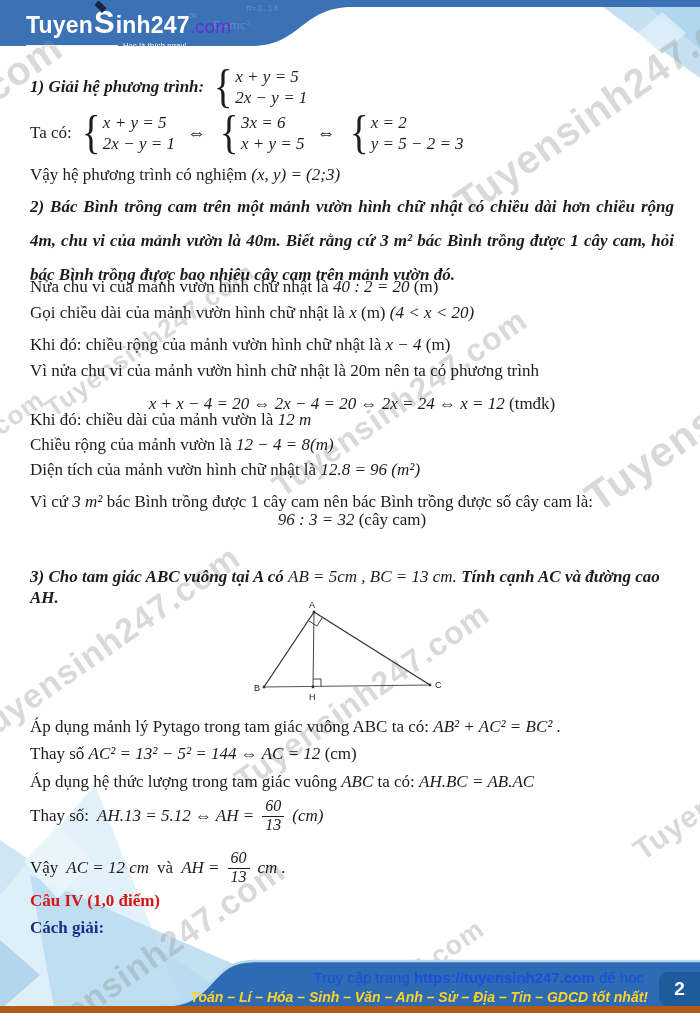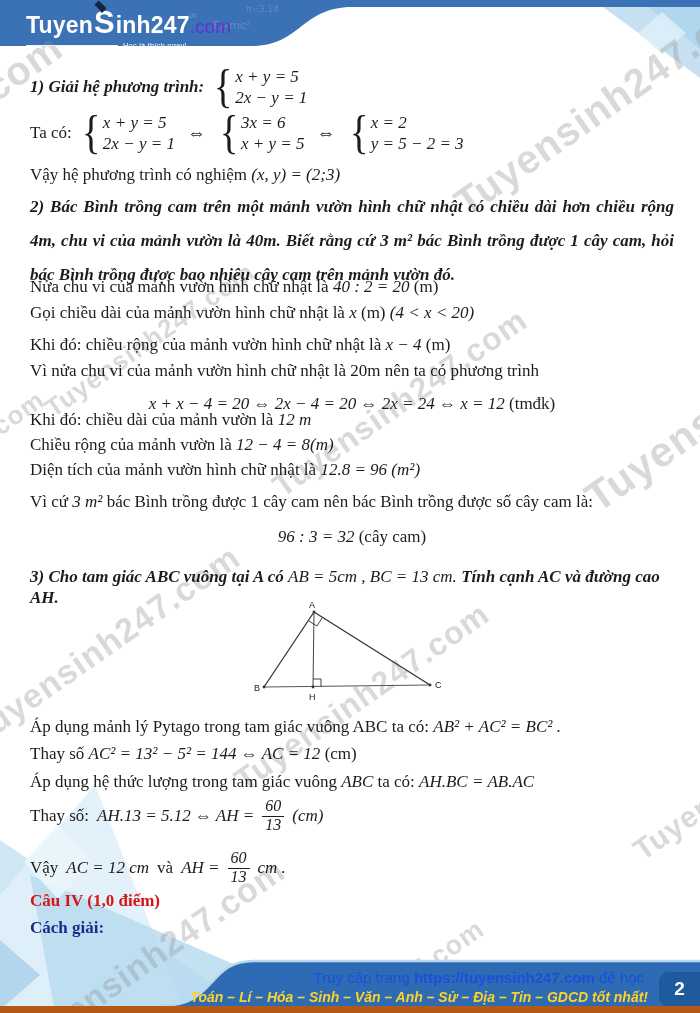--- a/index.html
+++ b/index.html
@@ -78,21 +78,21 @@
     <polygon points="0,170 40,205 0,240" fill="#9fcbe8" opacity="0.7"></polygon>
   </svg>
 
   <svg class="hdr-svg" width="700" height="50" viewBox="0 0 700 50">
     <path d="M0 0 H700 V7 H352 C302 7 300 46 252 46 H0 Z" fill="#3a72b5"></path>
   </svg>
 
   <span class="doodle" style="left:150px;top:24px;font-size:11px;">√x</span>
   <span class="doodle" style="left:188px;top:8px;font-size:12px;">∞</span>
   <span class="doodle" style="left:213px;top:19px;font-size:11px;">E=mc²</span>
-  <span class="doodle" style="left:246px;top:4px;font-size:9px;">π=3.14</span>
+  <span class="doodle" style="left:246px;top:4px;font-size:9px;font-family:Liberation Mono, monospace;">π=3.14</span>
 
   <div class="logo">
     <div class="logo-row">
       <span class="logo-tuyen">Tuyen</span>
         <span class="logo-s"><span class="cap"></span><span>S</span></span>
         <span class="logo-inh">inh247</span>
         <span class="logo-com">.com</span>
     </div>
     <div class="logo-sub">
       <span class="logo-line"></span>
@@ -194,21 +194,21 @@
       <span>Diện tích của mảnh vườn hình chữ nhật là</span>
       <span class="m">12.8 = 96</span>
       <span class="m">(m²)</span>
     </div>
     <div class="ln" style="top:491px;">
       <span>Vì cứ</span>
       <span class="m">3 m²</span>
       <span>bác Bình trồng được 1 cây cam nên bác Bình trồng được số cây cam là:</span>
     </div>
 
-    <div class="ln ctr" style="top:517px;">
+    <div class="ln ctr" style="top:500px;">
       <span class="m">96 : 3 = 32</span>
       <span>(cây cam)</span>
     </div>
 
 
     <div class="ln bi" style="top:566px;">
       <span>3) Cho tam giác ABC vuông tại A có</span>
       <span class="m">AB = 5cm ,</span>
       <span class="m">BC = 13 cm.</span>
       <span>Tính cạnh AC và đường cao AH.</span>

